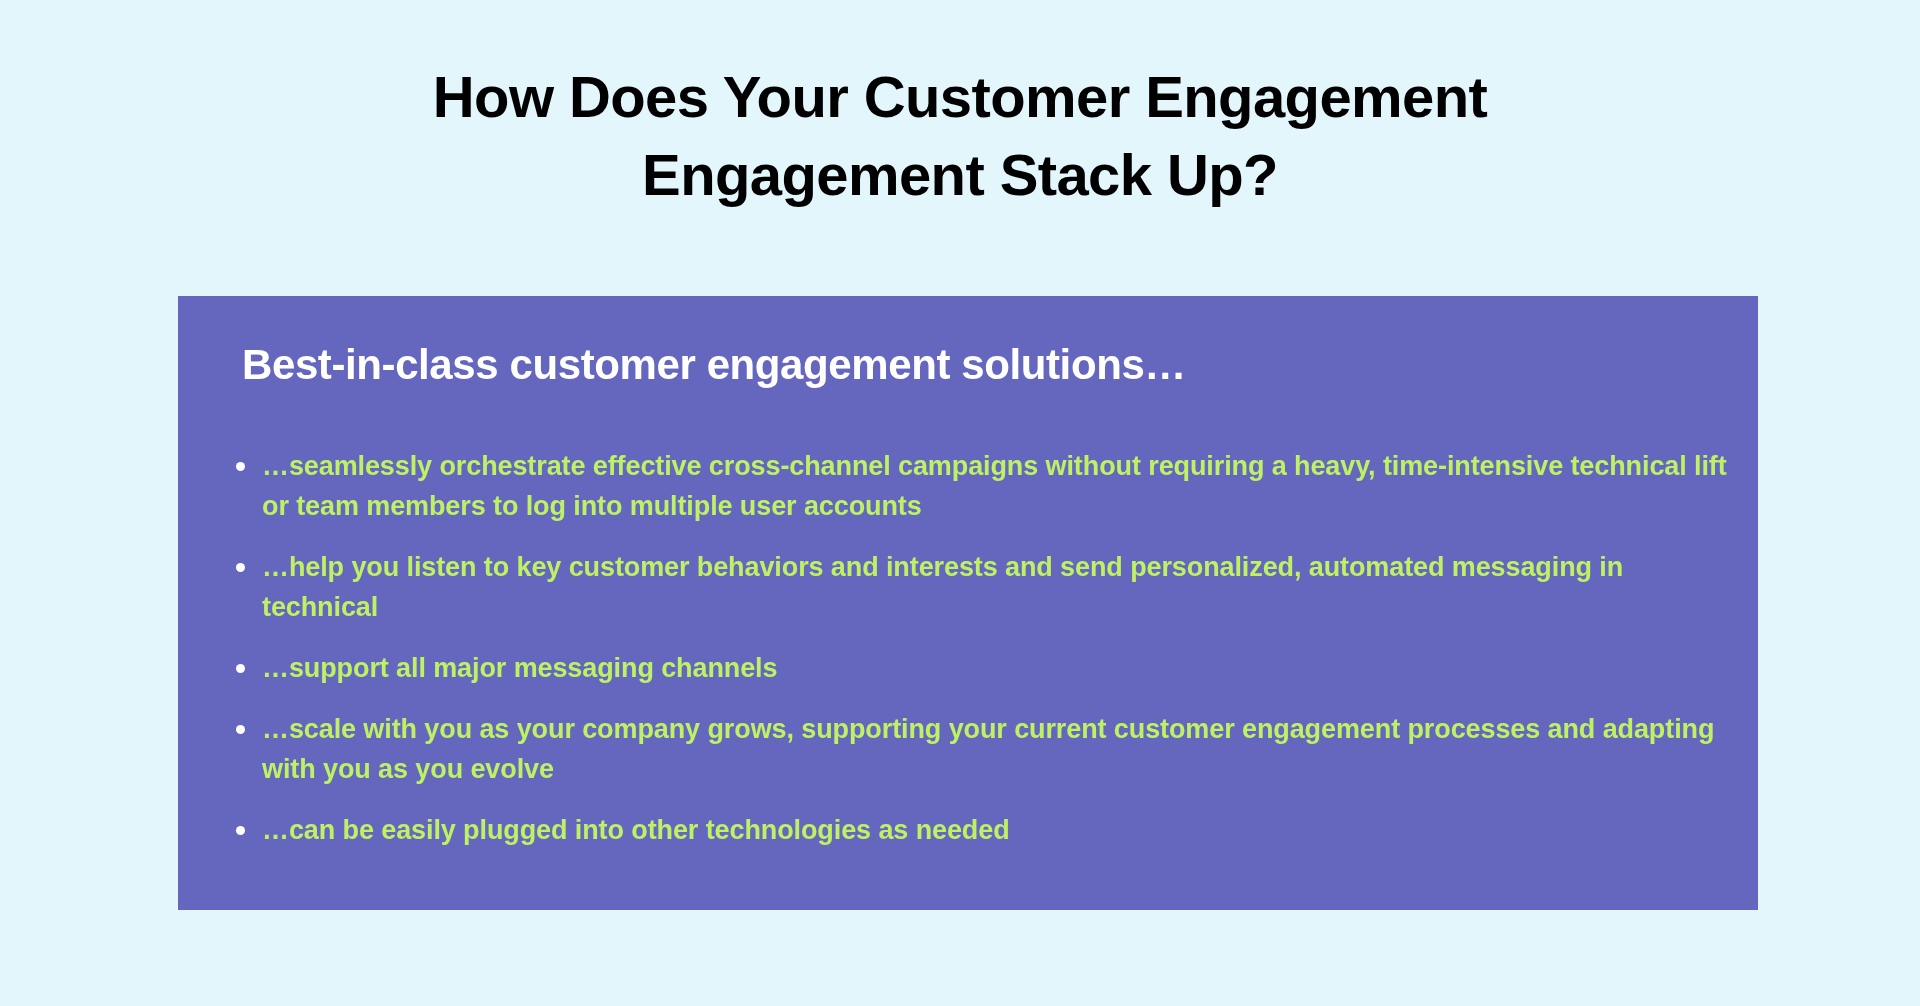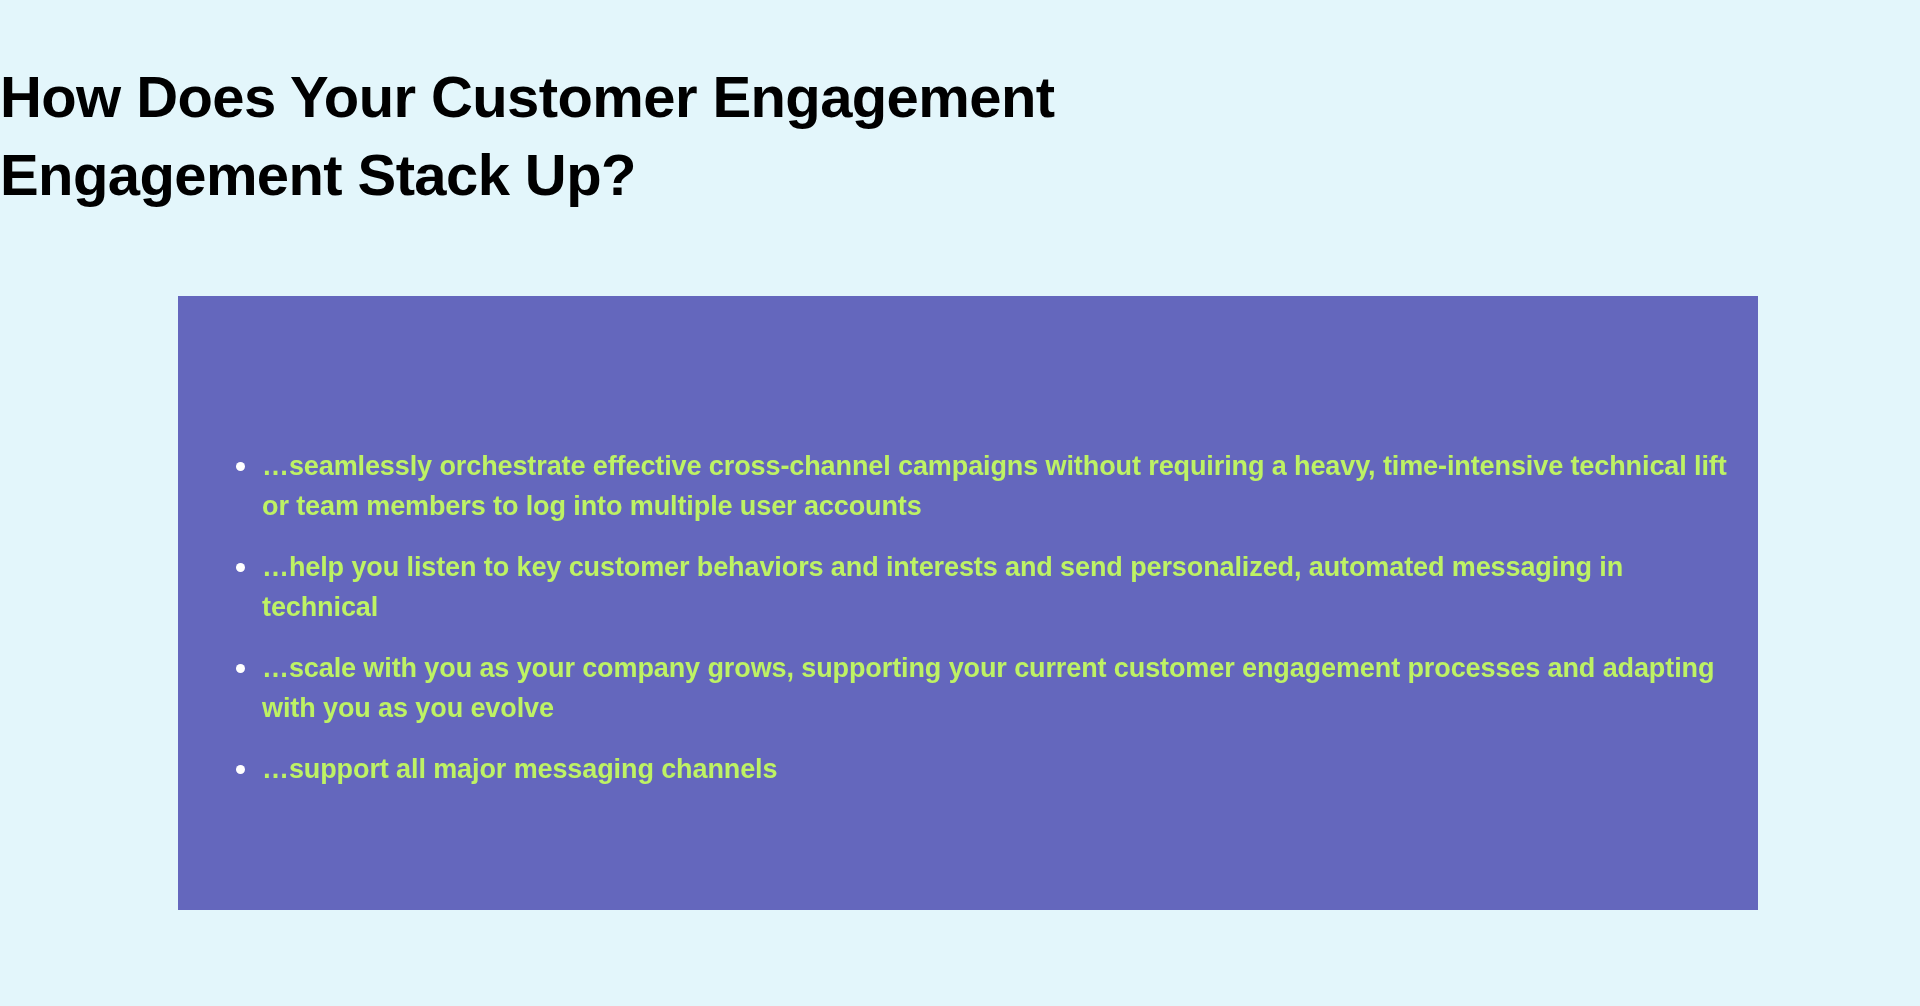--- a/index.html
+++ b/index.html
@@ -21,21 +21,21 @@
     background: #e3f6fb;
     box-sizing: border-box;
   }
 
   
   #title-block {
     position: absolute;
     left: 0;
     top: 58px;
     width: 1920px;
-    text-align: left;
+    text-align: center;
   }
   #title-block .title-line {
     display: block;
     color: #000000;
     font-family: "Liberation Sans", sans-serif;
     font-size: 58px;
     font-weight: bold;
     line-height: 78px;
     letter-spacing: -0.6px;
     white-space: nowrap;
@@ -109,39 +109,44 @@
 
 <div id="slide">
 
   <div id="title-block">
     <span class="title-line">How Does Your Customer Engagement</span>
     <span class="title-line">Engagement Stack Up?</span>
   </div>
 
   <div id="panel">
 
+    <div id="panel-heading">Best-in-class customer engagement solutions…</div>
 
     <ul id="bullet-list">
 
       <li class="bullet-item">
         <span class="bullet-marker"></span>
         <span class="bullet-text">…seamlessly orchestrate effective cross-channel campaigns without requiring a heavy, time-intensive technical lift or team members to log into multiple user accounts</span>
       </li>
 
       <li class="bullet-item">
         <span class="bullet-marker"></span>
         <span class="bullet-text">…help you listen to key customer behaviors and interests and send personalized, automated messaging in technical</span>
       </li>
 
       <li class="bullet-item">
         <span class="bullet-marker"></span>
+        <span class="bullet-text">…support all major messaging channels</span>
+      </li>
+
+      <li class="bullet-item">
+        <span class="bullet-marker"></span>
         <span class="bullet-text">…scale with you as your company grows, supporting your current customer engagement processes and adapting with you as you evolve</span>
       </li>
 
       <li class="bullet-item">
         <span class="bullet-marker"></span>
-        <span class="bullet-text">…support all major messaging channels</span>
+        <span class="bullet-text">…can be easily plugged into other technologies as needed</span>
       </li>
-
 
     </ul>
   </div>
 </div>
 
 </body></html>

